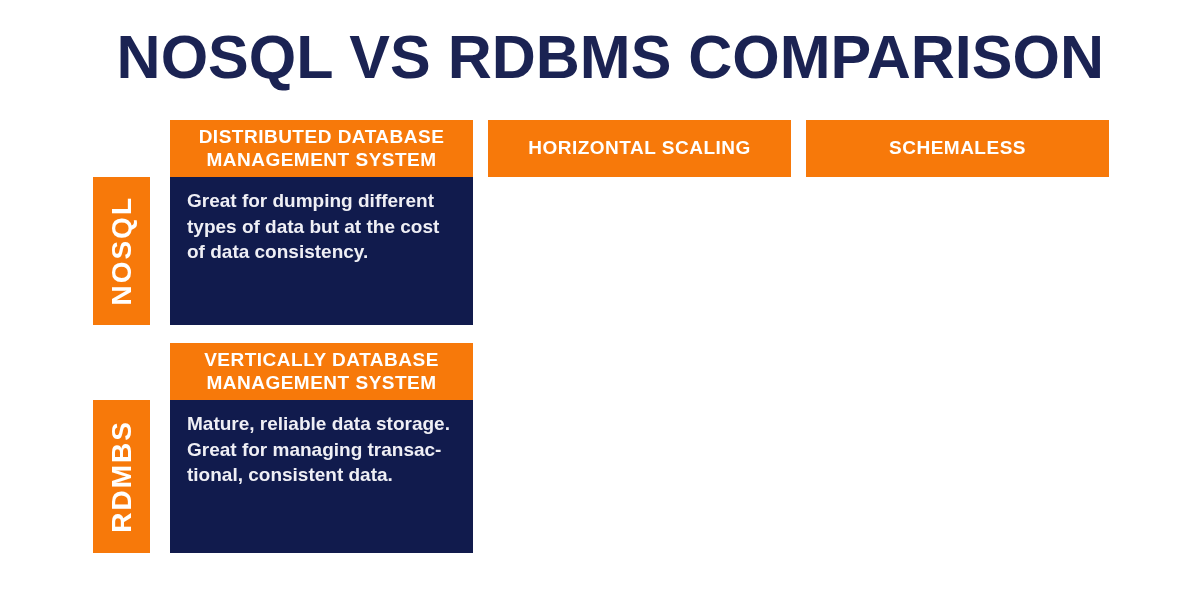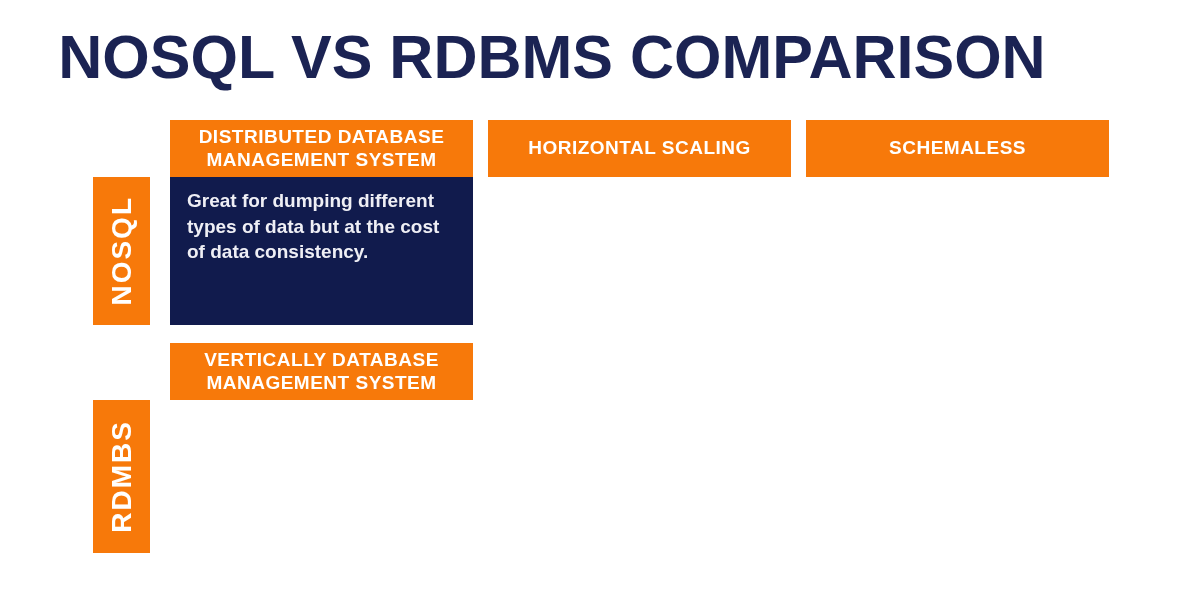--- a/index.html
+++ b/index.html
@@ -9,21 +9,21 @@
     --header_text:#FFFFFF;
     --body_text:#EFEFF5;
     --background:#FFFFFF;
   }
   *{margin:0;padding:0;box-sizing:border-box;}
   html,body{width:1200px;height:600px;overflow:hidden;background:var(--background);}
   body{font-family:"Liberation Sans", sans-serif;position:relative;}
 
   .page-title{
     position:absolute;top:22px;left:0;width:1104px;
-    text-align:center;
+    text-align:right;
     font-size:61px;font-weight:800;line-height:1.15;
     letter-spacing:0px;
     color:var(--title_navy);
   }
 
   .row{position:absolute;display:flex;gap:15px;}
   .row-nosql{left:93px;top:120px;width:1020px;height:205px;}
   .row-rdmbs{left:93px;top:343px;width:1020px;height:210px;}
 
   .side-bar{
@@ -85,14 +85,17 @@
   </div>
 </div>
 
 <div class="row row-rdmbs">
   <div class="side-bar">
     <span class="side-label">RDMBS</span>
   </div>
   <div class="card">
     <div class="card-header">VERTICALLY DATABASE
 MANAGEMENT SYSTEM</div>
+    <div class="card-body">Mature, reliable data storage.
+Great for managing transac-
+tional, consistent data.</div>
   </div>
 </div>
 
 </body></html>

